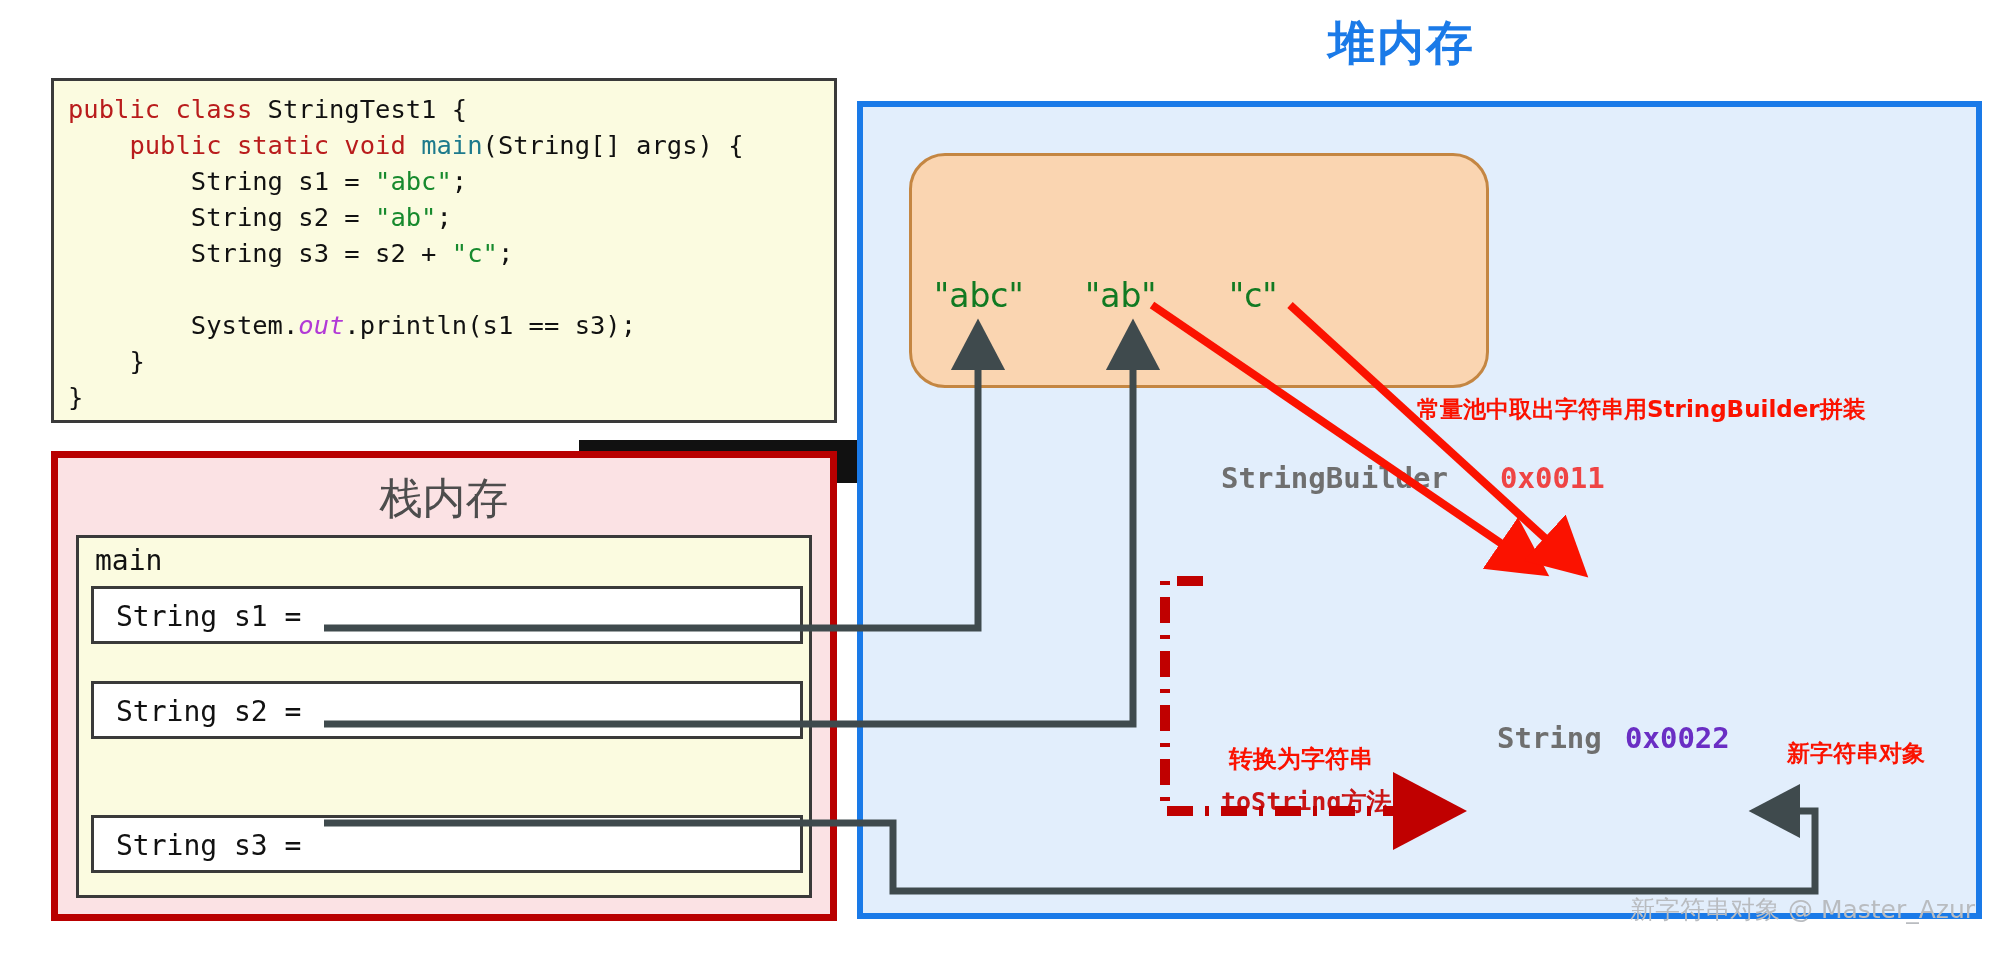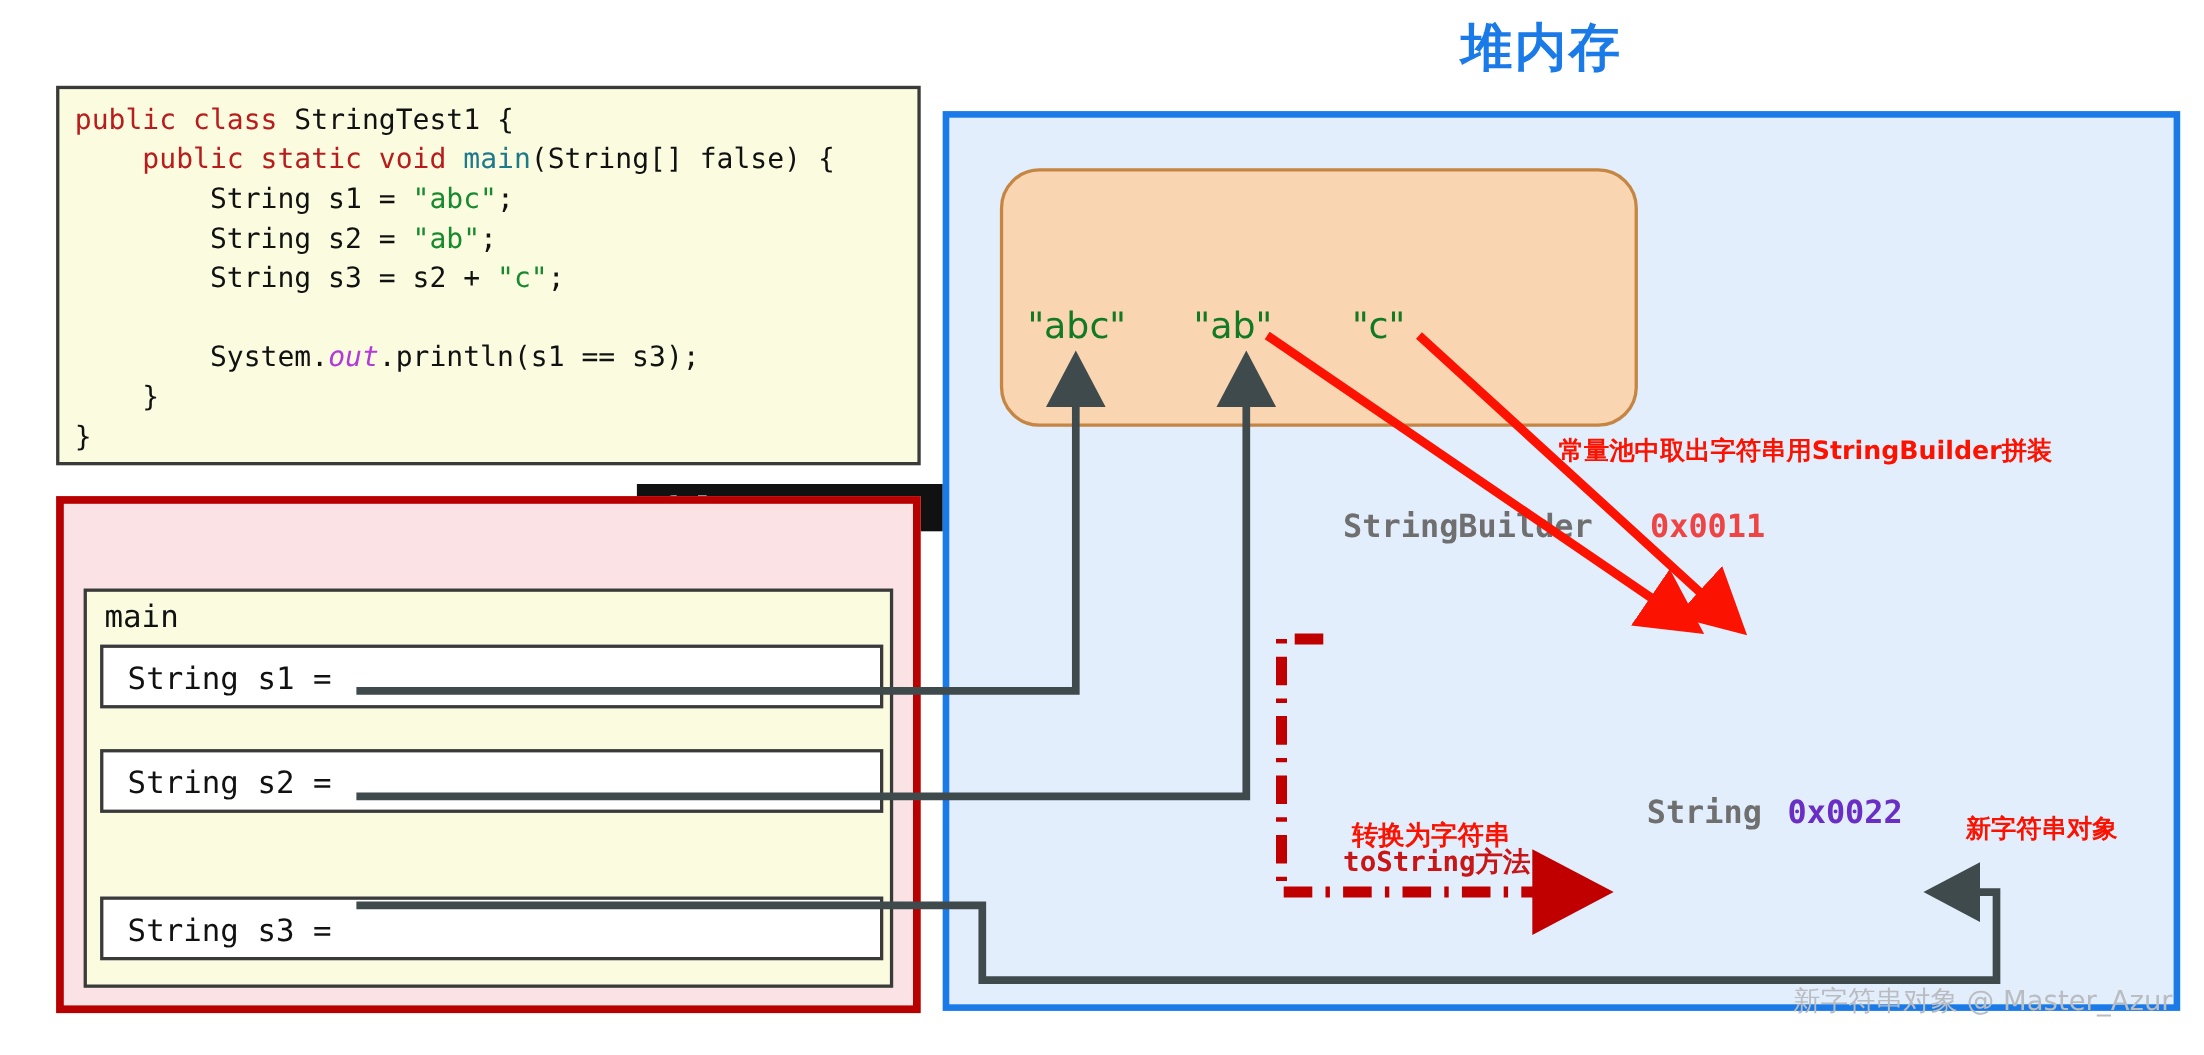--- a/index.html
+++ b/index.html
@@ -60,47 +60,48 @@
 
   #str-label{position:absolute;left:1497px;top:721px;font-family:"DejaVu Sans Mono",monospace;
       font-size:29px;font-weight:bold;color:#6f6f6f;}
   #str-addr{position:absolute;left:1625px;top:721px;font-family:"DejaVu Sans Mono",monospace;
       font-size:29px;font-weight:bold;color:#6a2ec4;}
   #note-new{position:absolute;left:1787px;top:738px;font-family:"DejaVu Sans",sans-serif;
       font-size:23px;font-weight:bold;color:#fb1200;white-space:nowrap;}
 
   #note-tostr1{position:absolute;left:1229px;top:743px;font-family:"DejaVu Sans",sans-serif;
       font-size:24px;font-weight:bold;color:#fb1200;white-space:nowrap;}
-  #note-tostr2{position:absolute;left:1221px;top:767px;font-family:"DejaVu Sans Mono",monospace;
+  #note-tostr2{position:absolute;left:1221px;top:785px;font-family:"DejaVu Sans Mono",monospace;
       font-size:25px;font-weight:bold;color:#c91515;white-space:nowrap;}
 
   #watermark{position:absolute;left:1630px;top:893px;font-family:"DejaVu Sans",sans-serif;
       font-size:25px;color:#b9bcc0;white-space:nowrap;}
 
   #wires{position:absolute;left:0;top:0;width:2004px;height:959px;pointer-events:none;}
 </style>
 </head>
 <body>
 
 <div id="code-panel">
   <pre id="code-pre"><span class="kw">public </span><span class="kw">class </span><span>StringTest1 {</span>
-<span class="kw">    public </span><span class="kw">static </span><span class="kw">void </span><span class="mth">main</span><span>(String[] false) {</span>
+<span class="kw">    public </span><span class="kw">static </span><span class="kw">void </span><span class="mth">main</span><span>(String[] args) {</span>
 <span>        String s1 = </span><span class="str">"abc"</span><span>;</span>
 <span>        String s2 = </span><span class="str">"ab"</span><span>;</span>
 <span>        String s3 = s2 + </span><span class="str">"c"</span><span>;</span>
 <span></span>
 <span>        System.</span><span class="fld">out</span><span>.println(s1 == s3);</span>
 <span>    }</span>
 <span>}</span></pre>
   <div id="console-box">
     <span id="console-text">false</span>
   </div>
 </div>
 
 <div id="stack-panel">
+  <div id="stack-title">栈内存</div>
   <div id="stack-frame">
     <div id="frame-label">main</div>
     <div class="var-box" id="var-s1">
       <span class="var-label">String s1 =</span>
     </div>
     <div class="var-box" id="var-s2">
       <span class="var-label">String s2 =</span>
     </div>
     <div class="var-box" id="var-s3">
       <span class="var-label">String s3 =</span>

